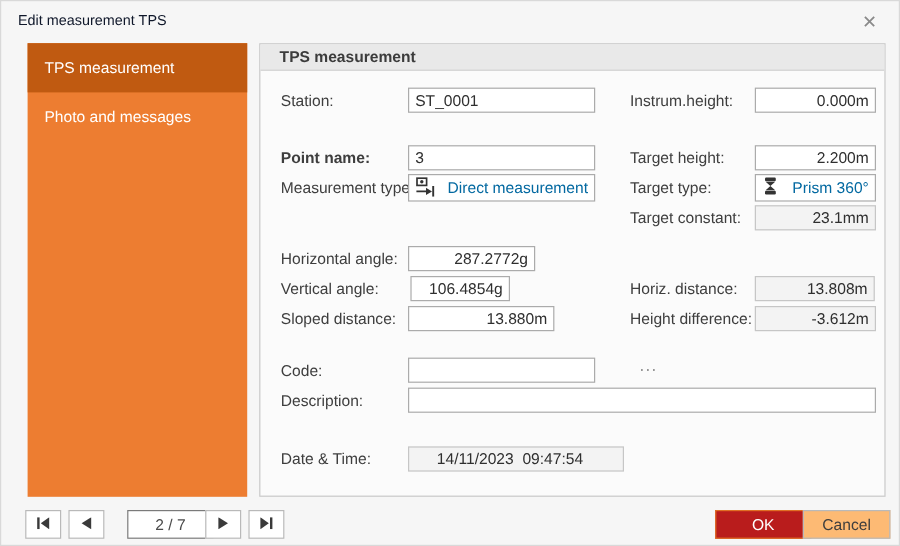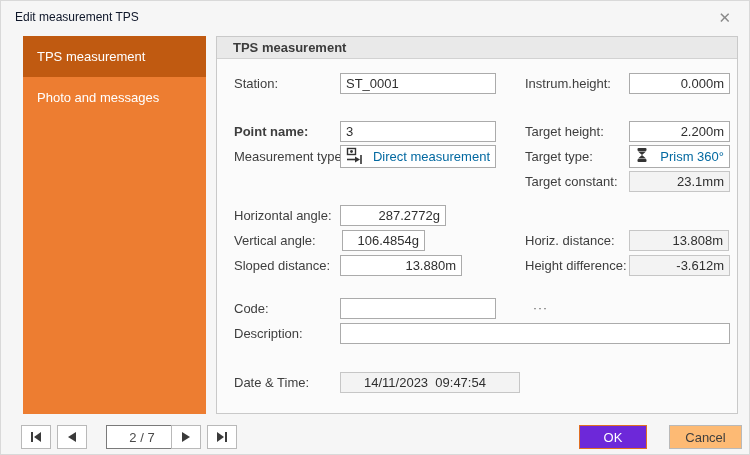--- a/index.html
+++ b/index.html
@@ -21,21 +21,21 @@
   .combo { position:absolute; height:23px; border:1px solid #ababab; background:#ffffff; display:flex; align-items:center; padding:0 5px; font-size:13px; color:#0369a1; }
   .combo .val { flex:1; text-align:right; }
   .combo svg { flex:0 0 auto; }
   .code-wrap { position:absolute; height:21px; border:1px solid #ababab; background:#ffffff; display:flex; align-items:center; }
   .code-input { flex:1; border:none; outline:none; height:100%; font-size:13px; padding:0 5px; background:transparent; font-family:"Liberation Sans", sans-serif; }
   .browse { font-size:12px; color:#555; padding:0 6px; letter-spacing:1px; cursor:pointer; line-height:19px; }
   .navbar { position:absolute; left:0; top:424px; height:24px; }
   .nav-btn { position:absolute; top:0; width:30px; height:24px; background:#ffffff; border:1px solid #b9b9b9; display:flex; align-items:center; justify-content:center; cursor:pointer; }
   .pager { position:absolute; top:0; left:92px; width:72px; height:24px; background:#ffffff; border:1px solid #7a7a7a; display:flex; align-items:center; justify-content:center; font-size:13px; color:#4a4a4a;margin-left:13px; }
   .btn { position:absolute; top:424px; height:24px; font-size:13px; display:flex; align-items:center; justify-content:center; cursor:pointer; }
-  .btn.ok { left:578px; width:68px; background:#6d28d9; color:#ffffff; border:1px solid #e06f24; }
+  .btn.ok { left:595px; width:80px; background:#b91c1c; color:#ffffff; border:1px solid #e06f24; }
   .btn.cancel { left:668px; width:73px; background:#fdba74; color:#3e3e3e; border:1px solid #b9b9b9; }
 </style>
 </head>
 <body>
 
 <div class="dialog">
 
   <div class="title">Edit measurement TPS</div>
   <div class="close-btn">✕</div>
 

